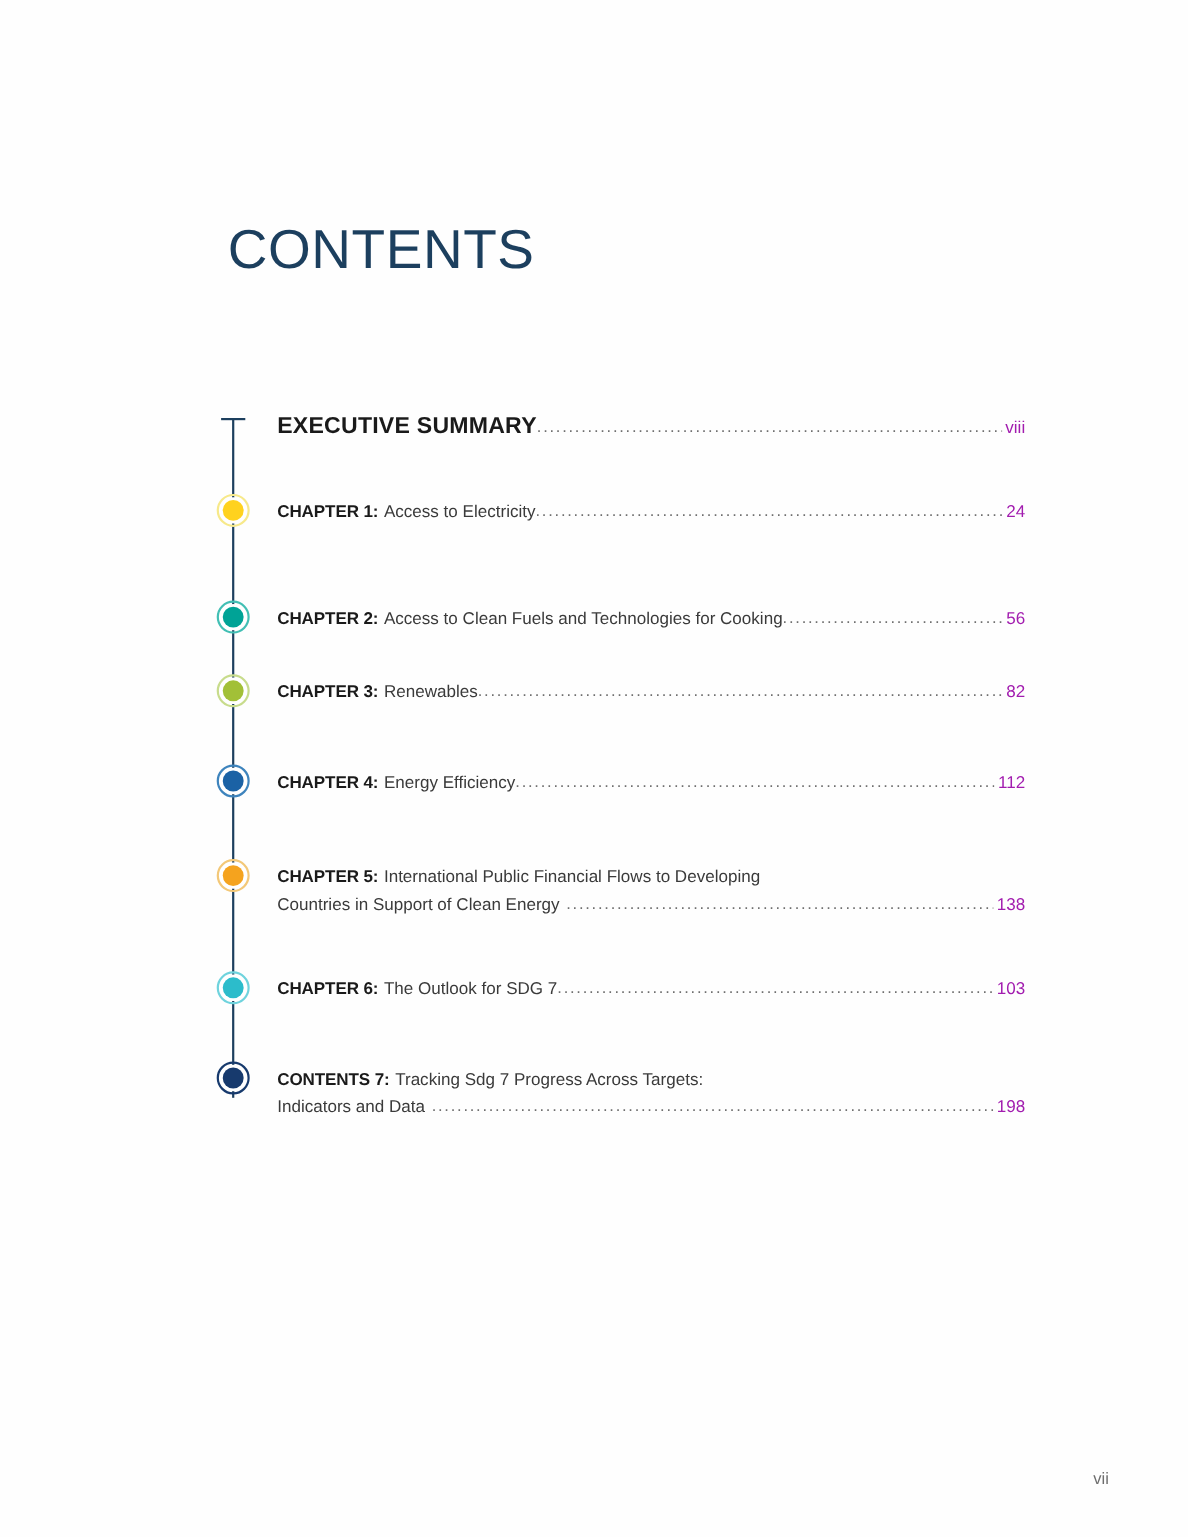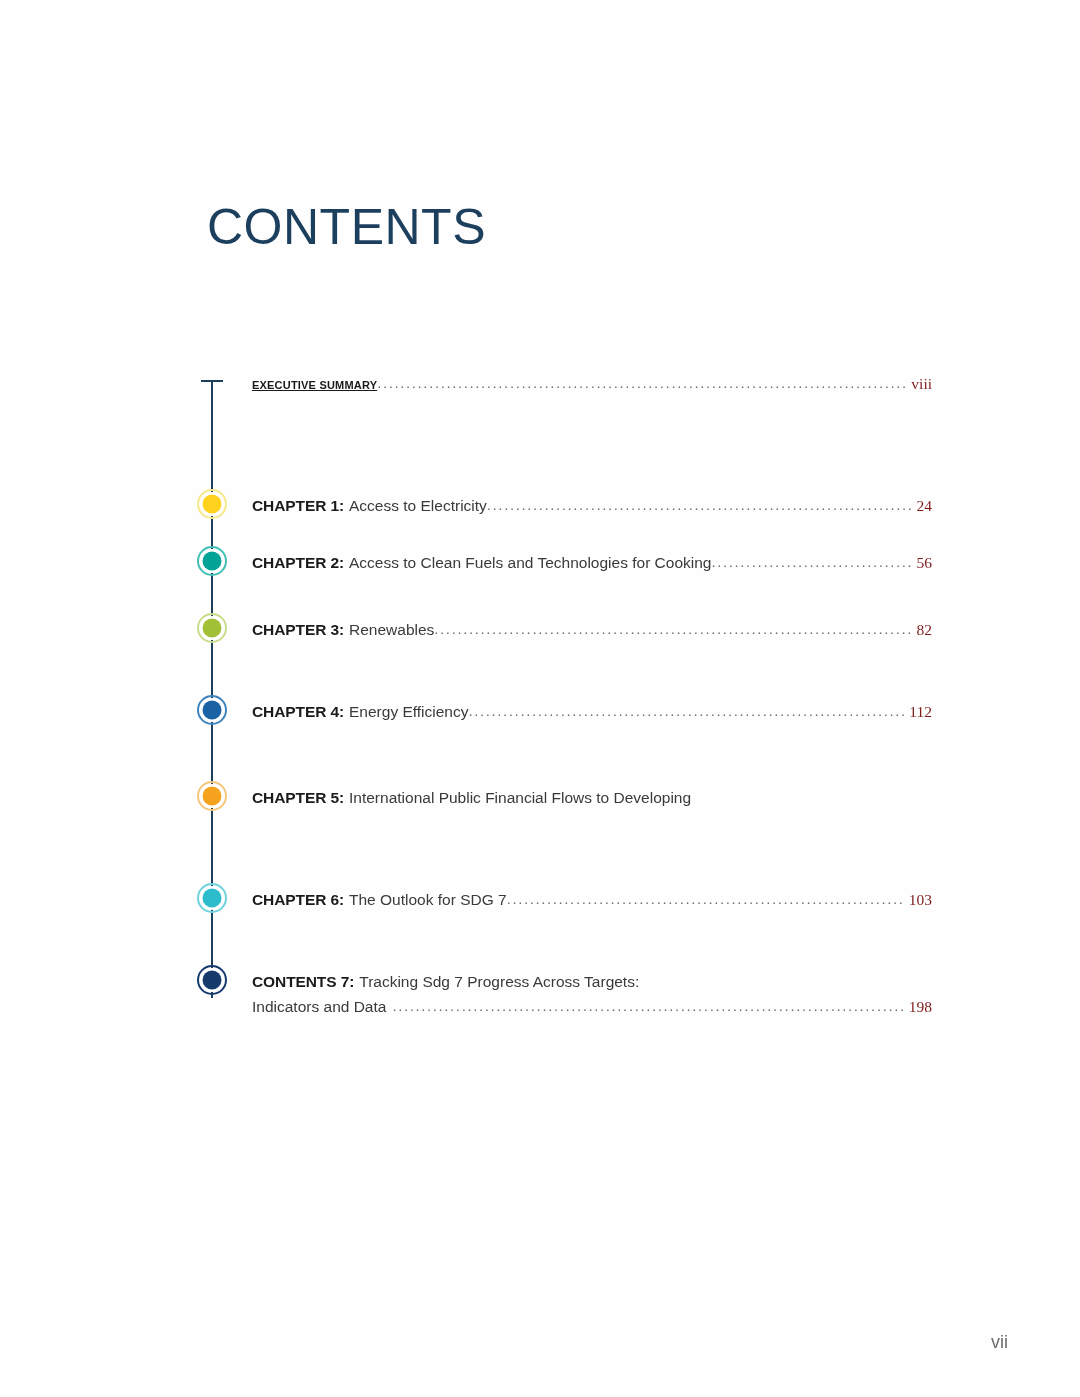--- a/index.html
+++ b/index.html
@@ -148,45 +148,43 @@
     position: relative;
     top: -1px;
   }
   .leader::after {
     content: "......................................................................................................................................................";
     display: block;
     white-space: nowrap;
   }
   .pg {
     flex: 0 0 auto;
-    color: #7f1d1d;
+    color: #a21caf;
     font-size: 15.5px;
     padding-left: 3px;
     text-align: center;
-    font-family: Liberation Serif, serif;
   }
 
   
   .exec .lbl {
-    font-size: 11px;
+    font-size: 21px;
     letter-spacing: 0.2px;
-    text-decoration: underline;
   }
   .exec .leader { letter-spacing: 1.6px; }
 
   .wrap-line2 {
     margin-top: 1px;
   }
 
   
   .folio {
     position: absolute;
     right: 72px;
     bottom: 44px;
-    font-size: 18px;
+    font-size: 15px;
     color: #6d6d6d;
     font-family: "Liberation Sans", sans-serif;
   }
 </style>
 </head>
 <body>
 
 <div class="page">
 
   <div class="page-title">CONTENTS</div>
@@ -197,21 +195,21 @@
     <div id="toc-rows">
         <div class="toc-row exec" style="position: absolute; top: 0px; left: 0px; width: 680px;">
           <div class="entry">
             <div class="entry-line">
               <span class="lbl">EXECUTIVE SUMMARY</span>
               <span class="leader"></span>
               <span class="pg">viii</span>
             </div>
           </div>
         </div>
-        <div class="toc-row" style="position: absolute; top: 82px; left: 0px; width: 680px; margin-top: 40px;">
+        <div class="toc-row" style="position: absolute; top: 82px; left: 0px; width: 680px;">
           <span class="marker" style="color: rgb(255, 210, 30); top: -6px;">
             <span class="ring" style="border-color: rgb(247, 233, 138);"></span>
             <span class="inner-gap"></span>
             <span class="dot" style="background: rgb(255, 210, 30);"></span>
           </span>
           <div class="entry">
             <div class="entry-line">
               <span class="lbl">CHAPTER 1:</span>
               <span class="ttl">Access to Electricity</span>
               <span class="leader"></span>
@@ -267,20 +265,25 @@
         <div class="toc-row" style="position: absolute; top: 414px; left: 0px; width: 680px;">
           <span class="marker" style="color: rgb(245, 163, 30); top: -6px;">
             <span class="ring" style="border-color: rgb(243, 200, 120);"></span>
             <span class="inner-gap"></span>
             <span class="dot" style="background: rgb(245, 163, 30);"></span>
           </span>
           <div class="entry">
             <div class="entry-line">
               <span class="lbl">CHAPTER 5:</span>
               <span class="ttl">International Public Financial Flows to Developing</span>
+            </div>
+            <div class="entry-line wrap-line2">
+              <span class="ttl-cont">Countries in Support of Clean Energy</span>
+              <span class="leader" style="margin-left: 6px;"></span>
+              <span class="pg">138</span>
             </div>
           </div>
         </div>
         <div class="toc-row" style="position: absolute; top: 516px; left: 0px; width: 680px;">
           <span class="marker" style="color: rgb(44, 188, 203); top: -6px;">
             <span class="ring" style="border-color: rgb(111, 211, 221);"></span>
             <span class="inner-gap"></span>
             <span class="dot" style="background: rgb(44, 188, 203);"></span>
           </span>
           <div class="entry">

